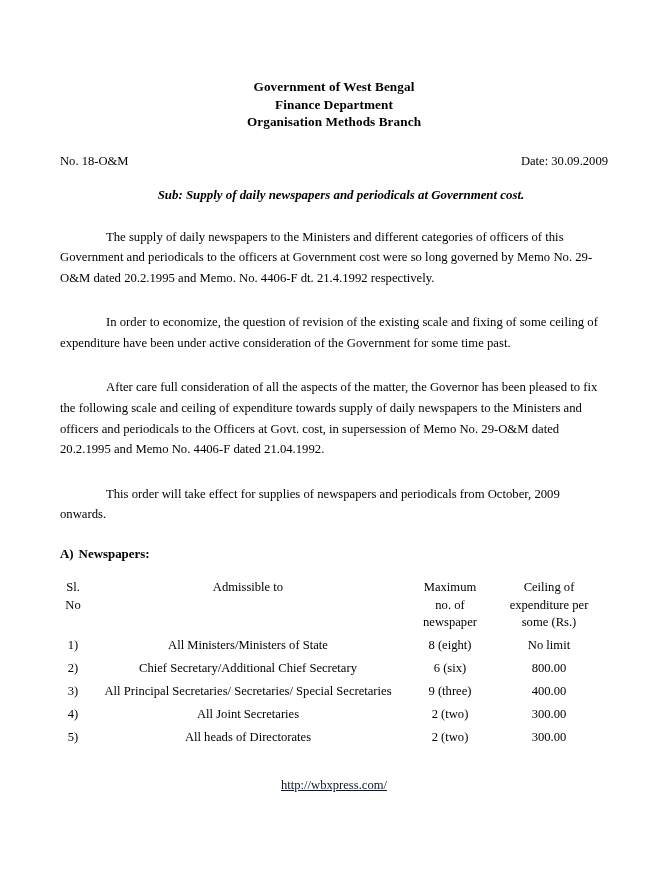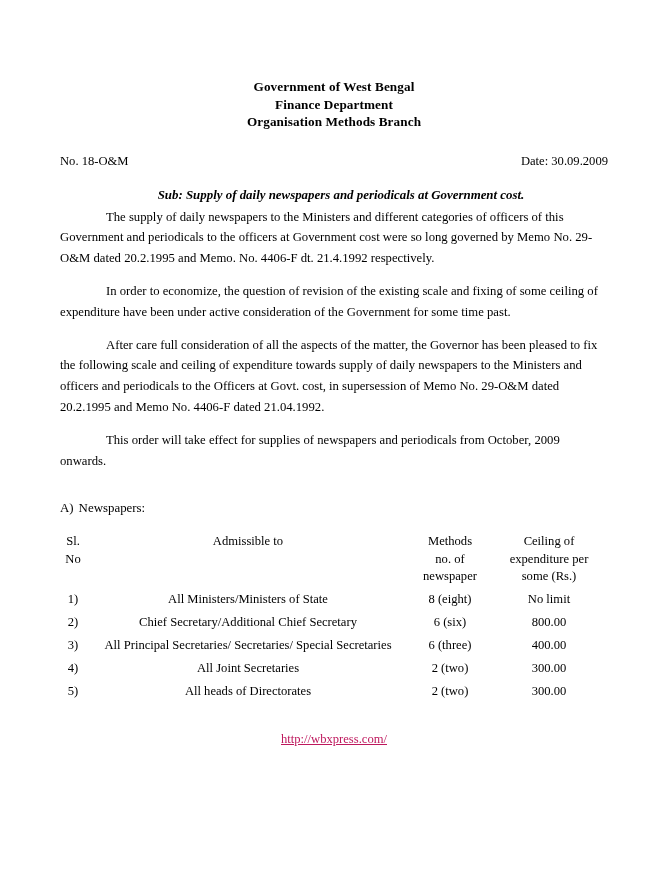--- a/index.html
+++ b/index.html
@@ -62,34 +62,34 @@
     text-align: center;
     font-weight: bold;
     font-style: italic;
     font-size: 12.9px;
     line-height: 16px;
     padding-left: 14px;
   }
 
   
   .para {
-    margin-top: 4px;
+    margin-top: 24px;
     font-size: 12.7px;
     line-height: 20.6px;
     text-align: left;
     text-indent: 46px;
   }
   .para.tight {
     margin-top: 15px;
   }
 
   
   .section-heading {
-    margin-top: 28px;
-    font-weight: normal;
+    margin-top: 20px;
+    font-weight: bold;
     font-size: 12.9px;
     line-height: 18px;
   }
   .section-heading .sec-label { margin-right: 5px; }
 
   
   .table {
     margin-top: 16px;
     width: 548px;
     border-collapse: collapse;
@@ -164,21 +164,21 @@
       <tbody>
         <tr class="thead">
           <td class="col-sl hdr-multi">
             <span>Sl.</span>
             <span>No</span>
           </td>
           <td class="col-desc hdr-multi">
             <span>Admissible to</span>
           </td>
           <td class="col-max hdr-multi">
-            <span>Methods</span>
+            <span>Maximum</span>
             <span>no. of</span>
             <span>newspaper</span>
           </td>
           <td class="col-ceil hdr-multi">
             <span>Ceiling of</span>
             <span>expenditure per</span>
             <span>some (Rs.)</span>
           </td>
         </tr>
 
@@ -190,37 +190,37 @@
         </tr>
         <tr class="trow">
           <td class="col-sl">2)</td>
           <td class="col-desc">Chief Secretary/Additional Chief Secretary</td>
           <td class="col-max">6 (six)</td>
           <td class="col-ceil">800.00</td>
         </tr>
         <tr class="trow">
           <td class="col-sl">3)</td>
           <td class="col-desc">All Principal Secretaries/ Secretaries/ Special Secretaries</td>
-          <td class="col-max">6 (three)</td>
+          <td class="col-max">9 (three)</td>
           <td class="col-ceil">400.00</td>
         </tr>
         <tr class="trow">
           <td class="col-sl">4)</td>
           <td class="col-desc">All Joint Secretaries</td>
           <td class="col-max">2 (two)</td>
           <td class="col-ceil">300.00</td>
         </tr>
         <tr class="trow">
           <td class="col-sl">5)</td>
           <td class="col-desc">All heads of Directorates</td>
           <td class="col-max">2 (two)</td>
           <td class="col-ceil">300.00</td>
         </tr>
       </tbody>
     </table>
 
 
     <div class="footer-link-wrap">
-      <a class="footer-link" href="#" style="color: #be185d;">http://wbxpress.com/</a>
+      <a class="footer-link" href="#" style="color: #0f172a;">http://wbxpress.com/</a>
     </div>
 
   </div>
 </div>
 
 </body></html>

